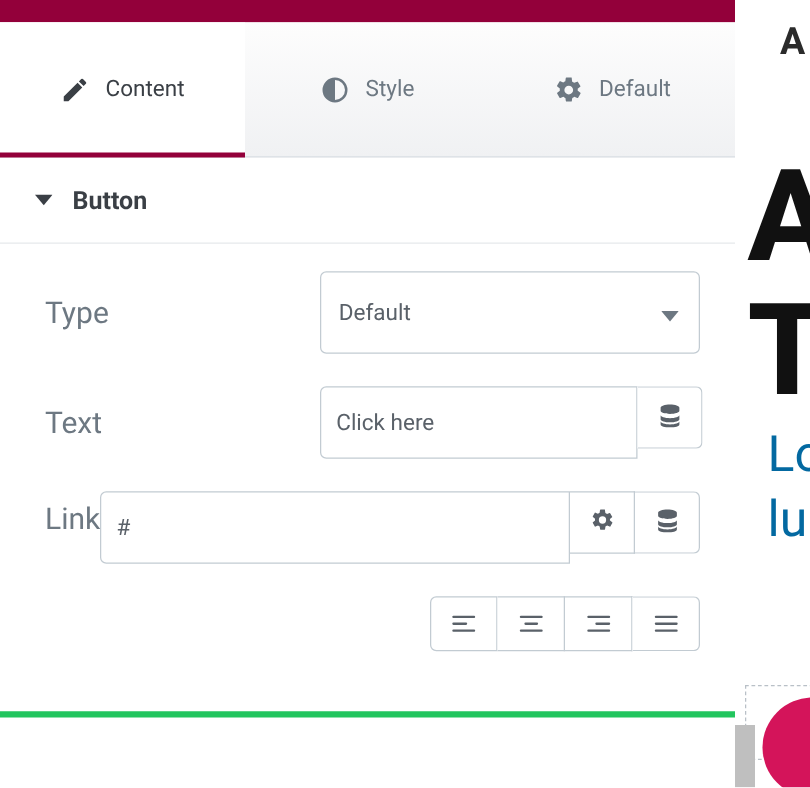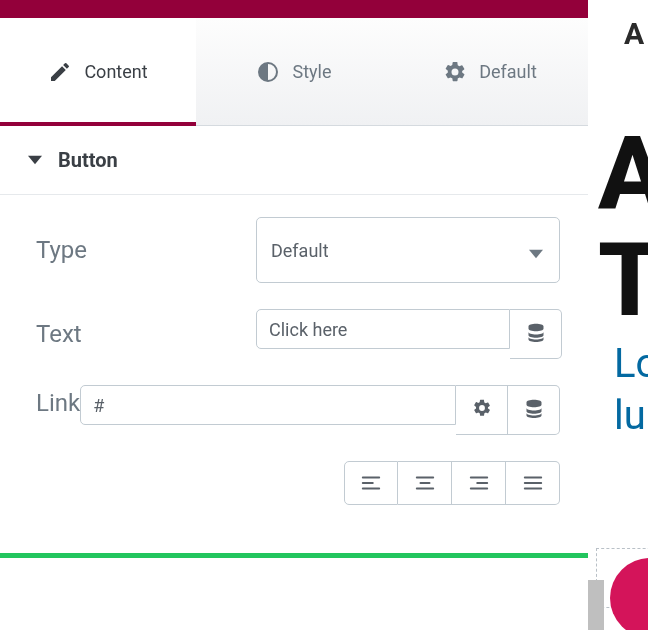--- a/index.html
+++ b/index.html
@@ -24,21 +24,21 @@
 .controls { padding: 22px 28px 22px 36px; }
 .row { display: flex; align-items: center; margin-bottom: 26px; }
 .row-stacked { flex-direction: row; align-items: stretch; }
 .row-label { font-size: 24px; color: #6d7882; flex: 0 0 220px; display: flex; align-items: center; gap: 10px; }
 .row-stacked .row-label { flex: initial; margin-bottom: 14px; }
 
 .select { flex: 1; height: 66px; border: 1px solid #c2cbd2; border-radius: 5px; display: flex; align-items: center; padding: 0 14px; justify-content: space-between; background: #fff; color: #5a6169; font-size: 18px; cursor: pointer; }
 .select-caret { width: 16px; height: 16px; }
 
 .input-group { flex: 1; display: flex; }
-.text-input { flex: 1; height: 40px; border: 1px solid #c2cbd2; border-radius: 5px 0 0 5px; padding: 4px 12px; font-size: 18px; color: #5a6169; outline: none; font-family: inherit; }
+.text-input { flex: 1; height: 58px; border: 1px solid #c2cbd2; border-radius: 5px 0 0 5px; padding: 4px 12px; font-size: 18px; color: #5a6169; outline: none; font-family: inherit; }
 .text-input.full { border-radius: 5px 0 0 5px; }
 .addon { width: 52px; height: 50px; border: 1px solid #c2cbd2; border-left: 0; display: flex; align-items: center; justify-content: center; background: #fff; cursor: pointer; }
 .addon:last-child { border-radius: 0 5px 5px 0; }
 .addon svg { width: 20px; height: 20px; fill: #5a6169; }
 
 .align-group { display: flex; margin-left: auto; }
 .align-btn { width: 54px; height: 44px; border: 1px solid #c2cbd2; display: flex; align-items: center; justify-content: center; background: #fff; cursor: pointer; }
 .align-btn + .align-btn { border-left: 0; }
 .align-btn:first-child { border-radius: 5px 0 0 5px; }
 .align-btn:last-child { border-radius: 0 5px 5px 0; }

